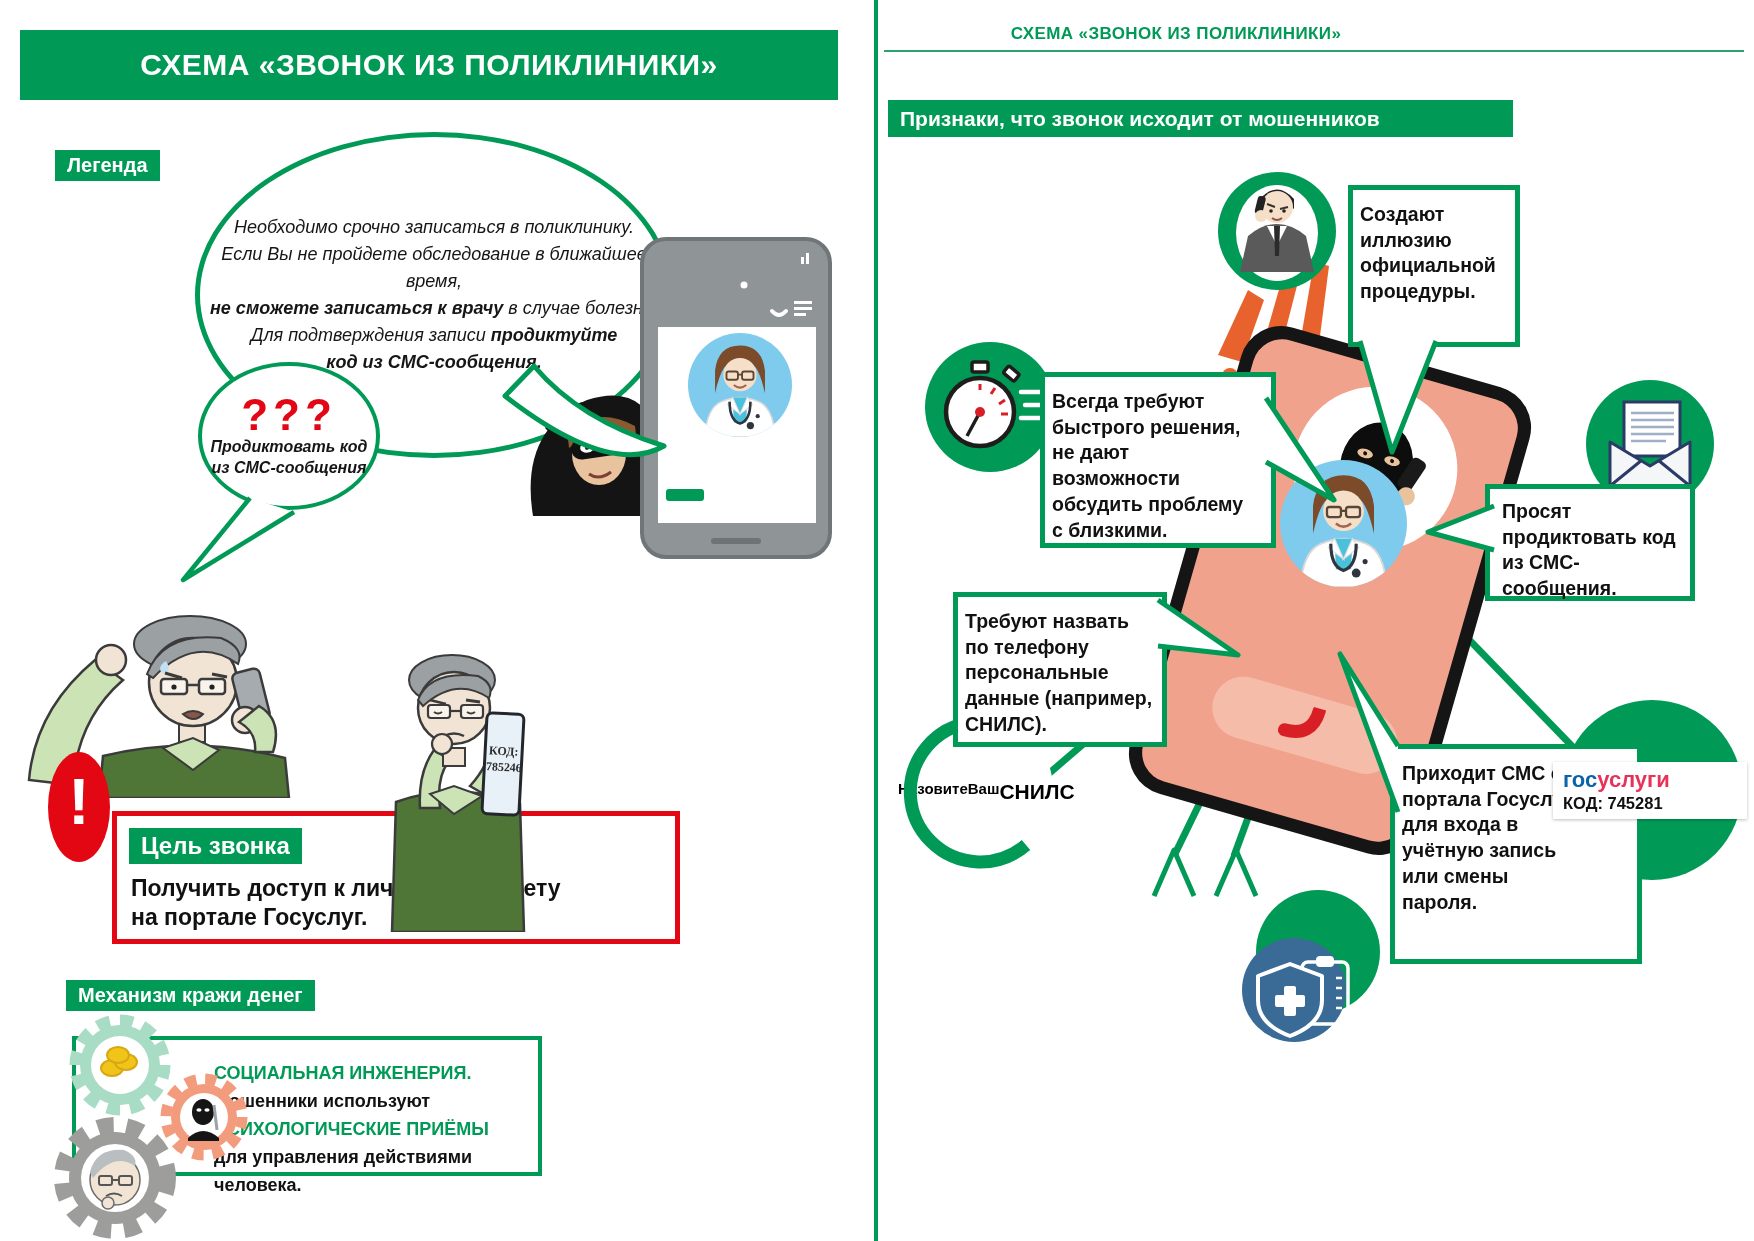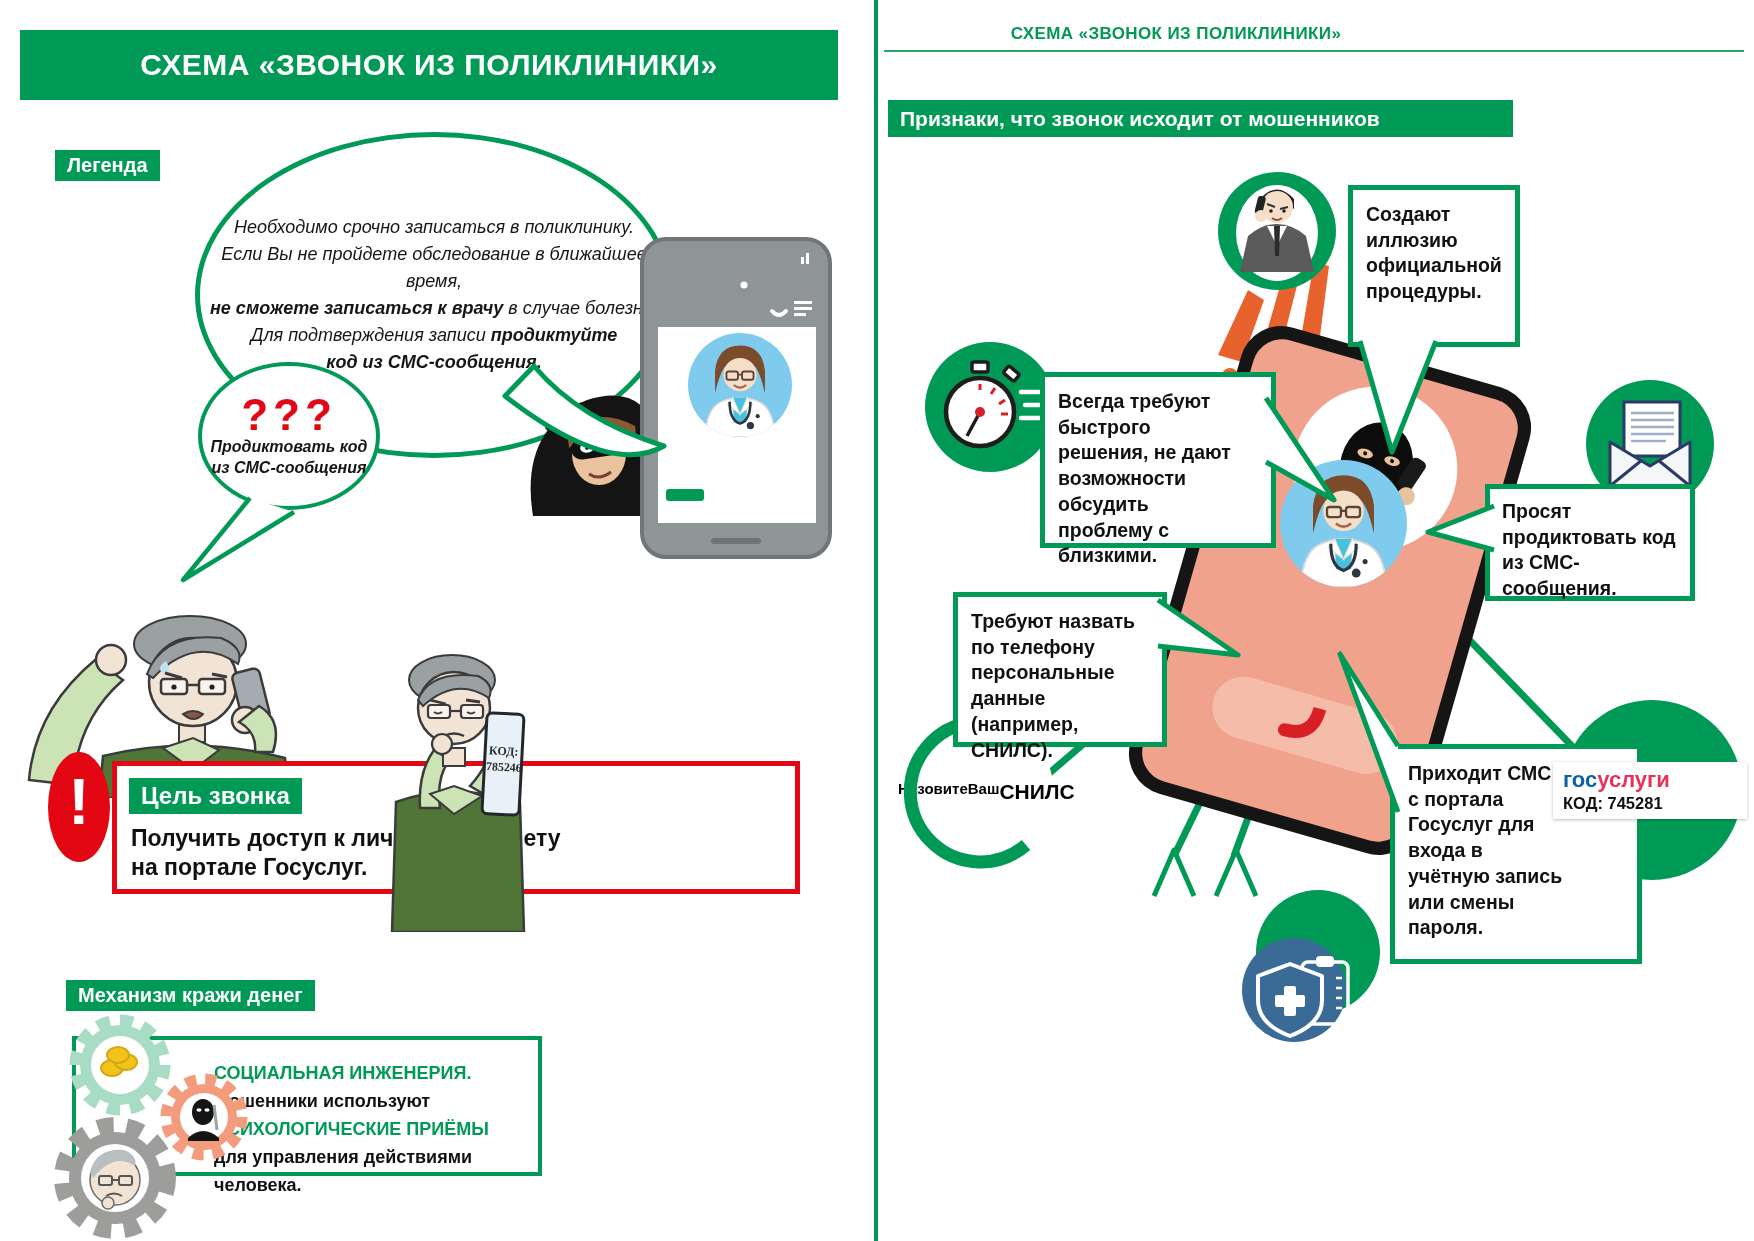--- a/index.html
+++ b/index.html
@@ -28,21 +28,21 @@
     font-size:64px;text-align:center;line-height:100px;}
   .goal-text{font-weight:800;font-size:23px;line-height:1.25;color:var(--ink);}
   .se-box{border:4px solid var(--green);background:#fff;}
   .se-text{font-weight:800;font-size:18px;line-height:1.55;color:var(--ink);}
   .se-text .grn{color:var(--green);}
   .r-header{color:var(--green);font-weight:bold;font-size:17px;letter-spacing:.4px;text-align:center;}
   .r-underline{background:#2aa46b;height:2px;}
   .banner-signs{background:var(--green);color:#fff;font-weight:bold;font-size:21px;
     line-height:37px;padding-left:12px;}
   .callout{background:#fff;border:5px solid var(--green);}
-  .callout .txt{padding:12px 13px;font-weight:800;font-size:19.5px;line-height:1.32;color:var(--ink);}
+  .callout .txt{padding:12px 7px;font-weight:800;font-size:19.5px;line-height:1.32;color:var(--ink);}
   .gcircle{border-radius:50%;background:var(--green);}
   .phone-right{background:#151515;border-radius:42px;transform:rotate(16deg);}
   .phone-right .screen{position:absolute;left:13px;top:13px;width:274px;height:459px;
     border-radius:30px;background:var(--salmon);overflow:hidden;}
   .doctor-wrap{border-radius:50%;background:var(--lblue);overflow:hidden;}
   .snils-bubble{border-radius:50%;background:#fff;display:flex;flex-direction:row;
     align-items:center;justify-content:space-between;text-align:center;}
   .snils-bubble .s1{font-size:15px;font-weight:800;line-height:1.25;}
   .snils-bubble .s3{font-size:21px;font-weight:800;margin-top:4px;}
   .gos-card{background:#fff;box-shadow:0 1px 3px rgba(0,0,0,.25);padding:6px 10px;}
@@ -142,21 +142,21 @@
         <use href="#sym-doctor"></use>
       </svg>
   </div>
 
   <svg class="abs" style="left:0;top:0;" width="876" height="1241" viewBox="0 0 876 1241" pointer-events="none">
     <path d="M505,396 C590,462 636,462 664,446 C612,430 566,404 534,366 Z" fill="#fff" stroke="#009A56" stroke-width="5" stroke-linejoin="round"></path>
     <path d="M250,498 L183,580 L294,512" fill="#fff" stroke="#009A56" stroke-width="4.5" stroke-linejoin="round"></path>
   </svg>
 
   <div class="abs red-oval" style="left:48px;top:752px;width:62px;height:110px;">!</div>
-  <div class="abs redbox" style="left:112px;top:761px;width:688px;height:133px;">
+  <div class="abs redbox" style="left:112px;top:811px;width:568px;height:133px;">
     <div class="abs label-green" style="left:12px;top:12px;font-size:24px;">Цель звонка</div>
     <div class="abs goal-text" style="left:14px;top:58px;width:430px;">Получить доступ к личному кабинету на портале Госуслуг.</div>
   </div>
 
   <svg class="abs" style="left:368px;top:642px;" width="180" height="290" viewBox="0 0 180 290">
     <path d="M28,160 Q88,138 152,162 L156,290 L24,290 Z" fill="#4F7636" stroke="#3b3b3b" stroke-width="2.5"></path>
     <path d="M126,158 Q154,128 148,92 L126,84 Q126,118 102,144 Z" fill="#CBE3B5" stroke="#3b3b3b" stroke-width="2.5"></path>
     <circle cx="136" cy="88" r="11" fill="#F2E4D5" stroke="#3b3b3b" stroke-width="2.5"></circle>
     <path d="M52,166 Q50,130 66,108 L82,118 Q68,134 72,166 Z" fill="#CBE3B5" stroke="#3b3b3b" stroke-width="2.5"></path>
     <rect x="75" y="106" width="22" height="18" fill="#F2E4D5" stroke="#3b3b3b" stroke-width="2"></rect>

